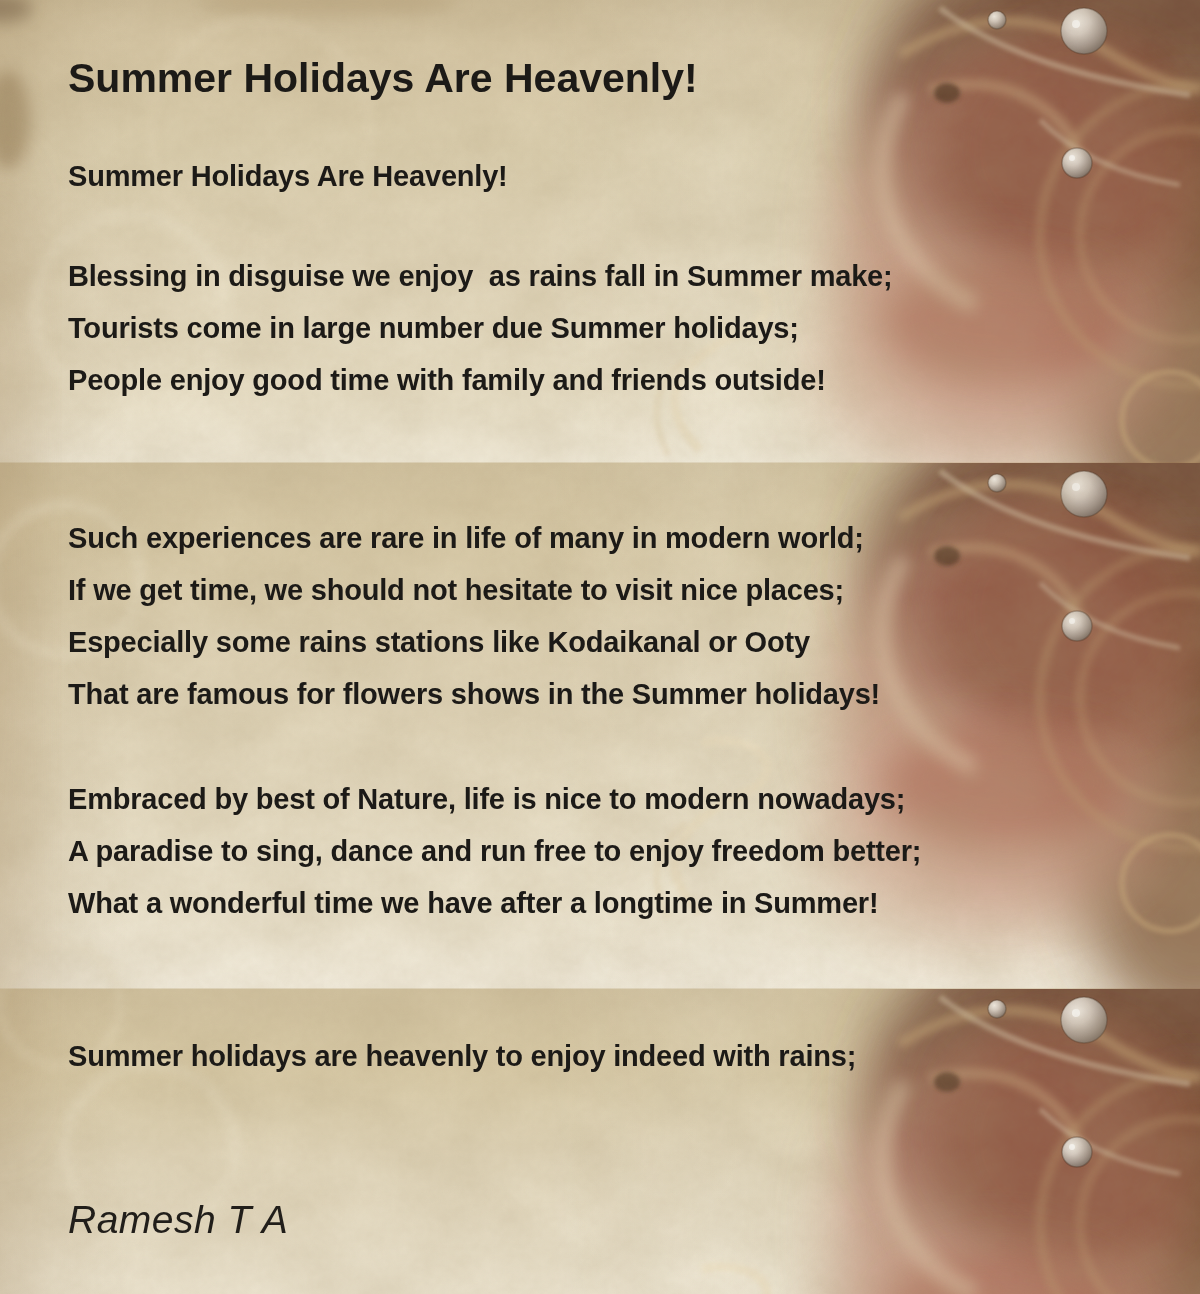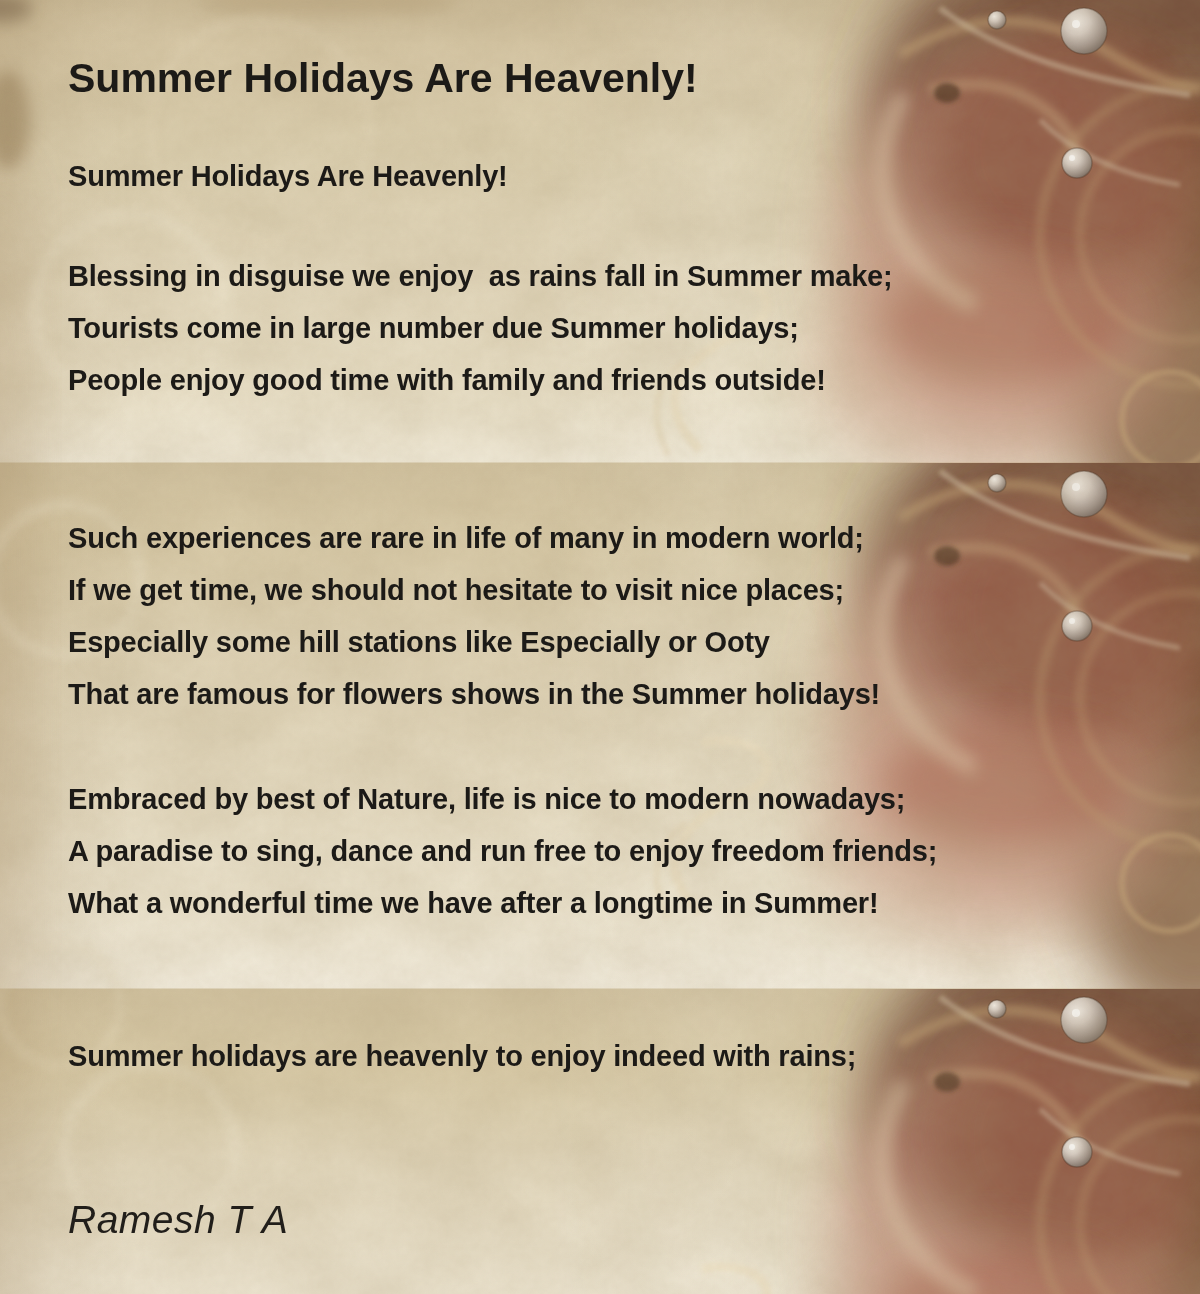--- a/index.html
+++ b/index.html
@@ -167,27 +167,27 @@
 
     <div class="stanza stanza-1">
       <p class="line">Blessing in disguise we enjoy  as rains fall in Summer make;</p>
       <p class="line">Tourists come in large number due Summer holidays;</p>
       <p class="line">People enjoy good time with family and friends outside!</p>
     </div>
 
     <div class="stanza stanza-2">
       <p class="line">Such experiences are rare in life of many in modern world;</p>
       <p class="line">If we get time, we should not hesitate to visit nice places;</p>
-      <p class="line">Especially some hill stations like Especially or Ooty</p>
+      <p class="line">Especially some rains stations like Kodaikanal or Ooty</p>
       <p class="line">That are famous for flowers shows in the Summer holidays!</p>
     </div>
 
     <div class="stanza stanza-3">
       <p class="line">Embraced by best of Nature, life is nice to modern nowadays;</p>
-      <p class="line">A paradise to sing, dance and run free to enjoy freedom friends;</p>
+      <p class="line">A paradise to sing, dance and run free to enjoy freedom better;</p>
       <p class="line">What a wonderful time we have after a longtime in Summer!</p>
     </div>
 
     <div class="stanza stanza-4">
       <p class="line">Summer holidays are heavenly to enjoy indeed with rains;</p>
     </div>
 
     <p class="poem-author">Ramesh T A</p>
   </div>
 </div>

